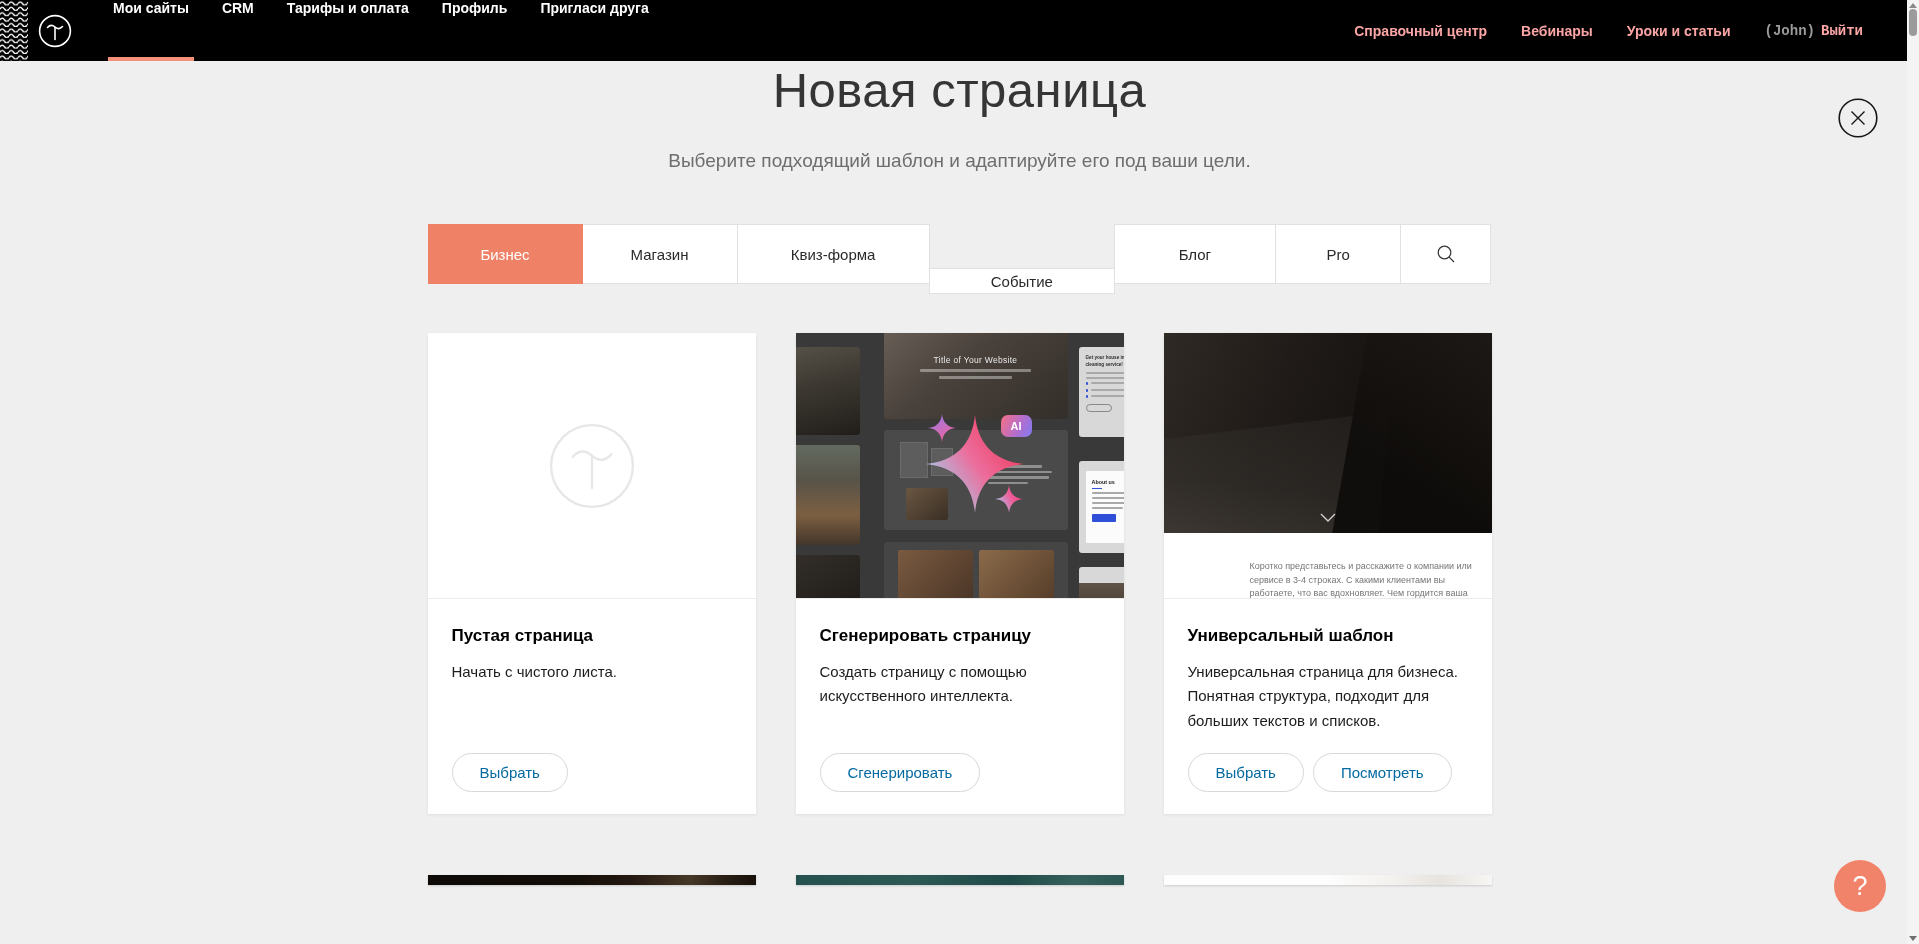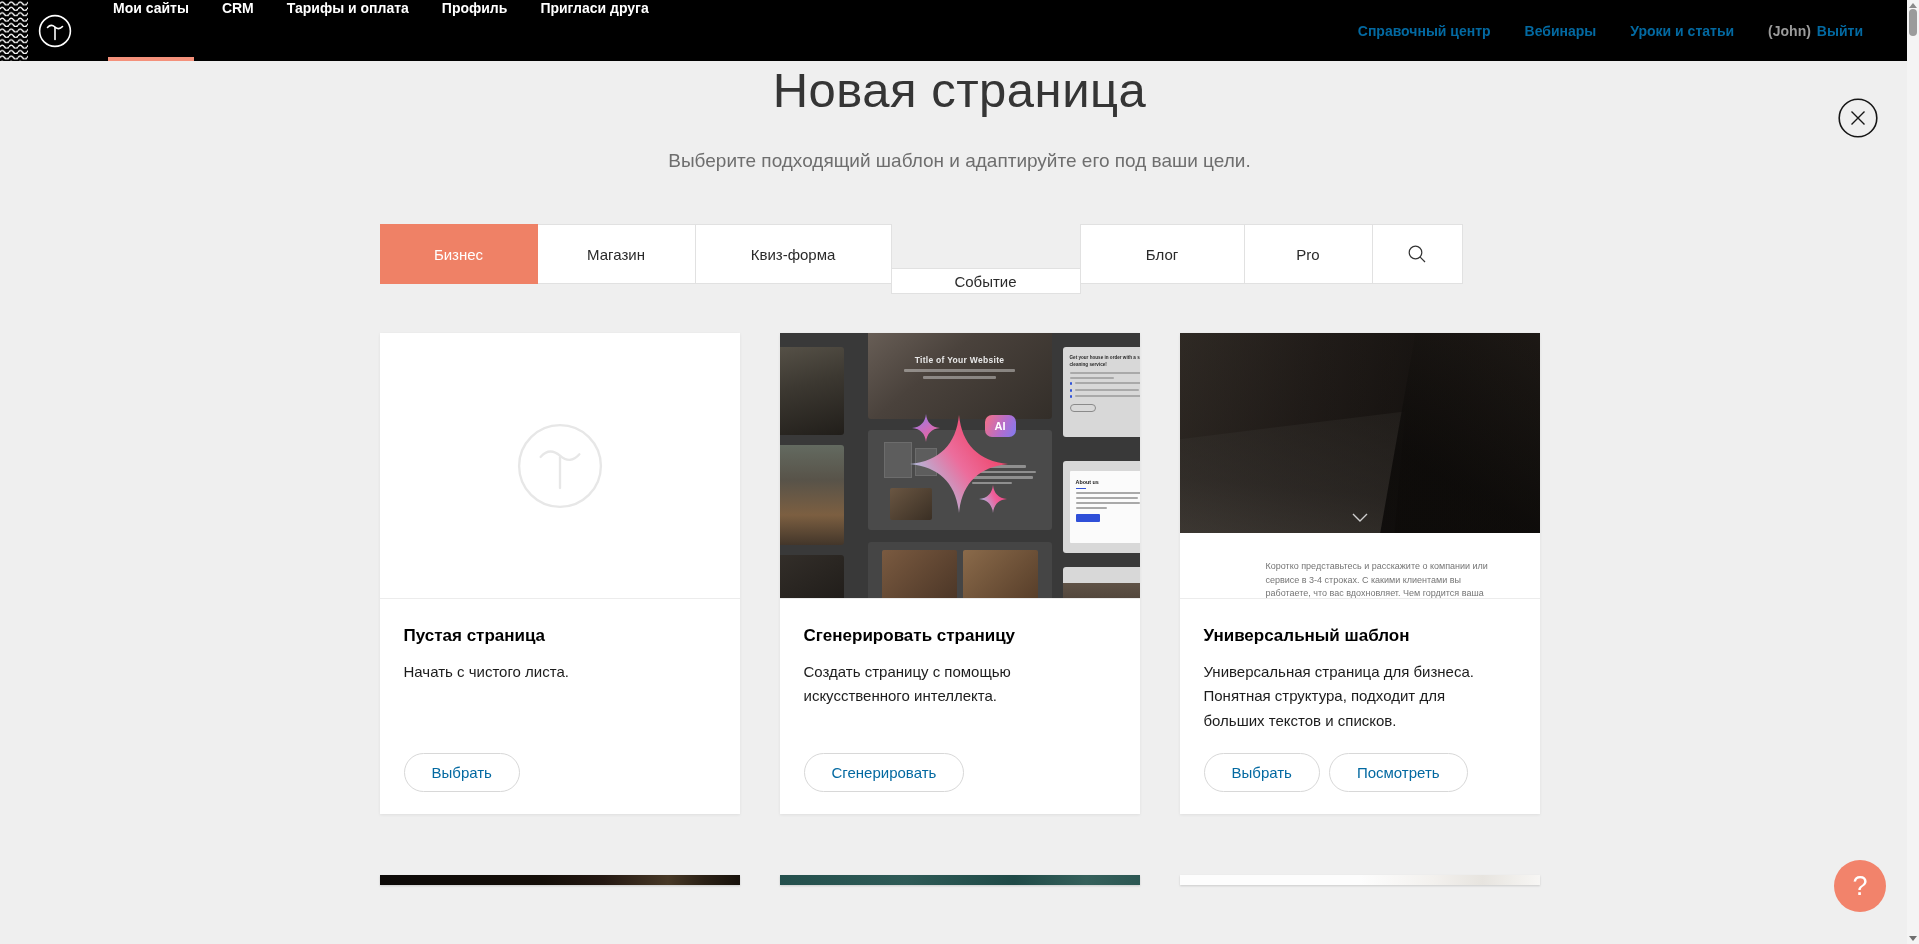--- a/index.html
+++ b/index.html
@@ -20,30 +20,30 @@
   .nav-item{
     position:relative;height:100%;display:flex;align-items:flex-start;
     margin-right:33px;color:#fff;font-size:14px;font-weight:700;
     text-decoration:none;cursor:pointer;white-space:nowrap;
   }
   .nav-item.active::after{
     content:"";position:absolute;left:-5px;right:-5px;bottom:0;height:4px;
     background:#f4917b;
   }
   .nav-right{display:flex;align-items:center;margin-left:auto;margin-right:44px;gap:34px;}
-  .nav-right a{color:#0369a1;font-size:14px;font-weight:700;text-decoration:none;cursor:pointer;white-space:nowrap;}
-  .user-group{display:flex;align-items:center;gap:6px;white-space:nowrap;}
+  .nav-right a{color:#fca5a5;font-size:14px;font-weight:700;text-decoration:none;cursor:pointer;white-space:nowrap;}
+  .user-group{display:flex;align-items:center;gap:6px;white-space:nowrap;font-family:Liberation Mono, monospace;}
   .user-name{color:#9b9b9b;font-size:14px;font-weight:700;}
   
   .close-btn{
     position:absolute;top:98px;right:41px;width:40px;height:40px;
     background:transparent;border:none;padding:0;cursor:pointer;z-index:15;
   }
   
-  .container{width:1160px;margin:0 auto;position:relative;}
+  .container{width:1064px;margin:0 auto;position:relative;}
   .page-title{
     margin:62px 0 0;text-align:center;font-size:49px;line-height:56px;
     font-weight:300;color:#353535;letter-spacing:.5px;
   }
   .page-subtitle{
     margin:30px 0 0;text-align:center;font-size:19px;line-height:26px;
     font-weight:300;color:#6e6e6e;
   }
   
   .tabs{display:flex;margin-top:50px;height:60px;}
@@ -79,21 +79,21 @@
   }
   
   .wm{position:absolute;inset:0;display:flex;align-items:center;justify-content:center;}
   
   .preview-ai{background:#393939;}
   .tile{position:absolute;border-radius:3px;}
   .tl1{left:-18px;top:14px;width:82px;height:88px;background:linear-gradient(165deg,#585349 0%,#3c3831 45%,#211e1a 100%);}
   .tl2{left:-18px;top:112px;width:82px;height:100px;background:linear-gradient(180deg,#636a60 0%,#585349 35%,#7c5f41 70%,#43362a 100%);}
   .tl3{left:-18px;top:222px;width:82px;height:60px;background:linear-gradient(150deg,#35302b,#1d1a17);}
   .tc1{left:88px;top:-8px;width:184px;height:94px;background:linear-gradient(140deg,#6a6058 0%,#4a423c 40%,#332e29 100%);box-sizing:border-box;padding-top:30px;}
-  .tc1-title{color:#e9e9e9;font-size:8.5px;font-weight:700;text-align:center;letter-spacing:.3px;}
+  .tc1-title{color:#e9e9e9;font-size:8.5px;font-weight:400;text-align:center;letter-spacing:.3px;}
   .mini-line{height:3px;background:rgba(255,255,255,.38);border-radius:1px;margin:4px auto 0;}
   .w60{width:60%;} .w40{width:40%;}
   .tc2{left:88px;top:97px;width:184px;height:100px;background:#4a4a4a;}
   .frame{position:absolute;background:#5d5d5d;border:1px solid #6c6c6c;}
   .f1{left:16px;top:12px;width:26px;height:34px;}
   .f2{left:47px;top:18px;width:20px;height:26px;}
   .tc2-photo{position:absolute;left:22px;bottom:10px;width:42px;height:32px;background:linear-gradient(140deg,#6a5642,#3a2f24);border-radius:2px;}
   .tc2-txt{position:absolute;right:12px;top:32px;width:68px;}
   .dark-line{height:2.5px;background:#8f8f8f;border-radius:1px;margin-top:3px;}
   .tc3{left:88px;top:209px;width:184px;height:70px;background:#454545;display:flex;gap:6px;box-sizing:border-box;padding:8px 14px;}

